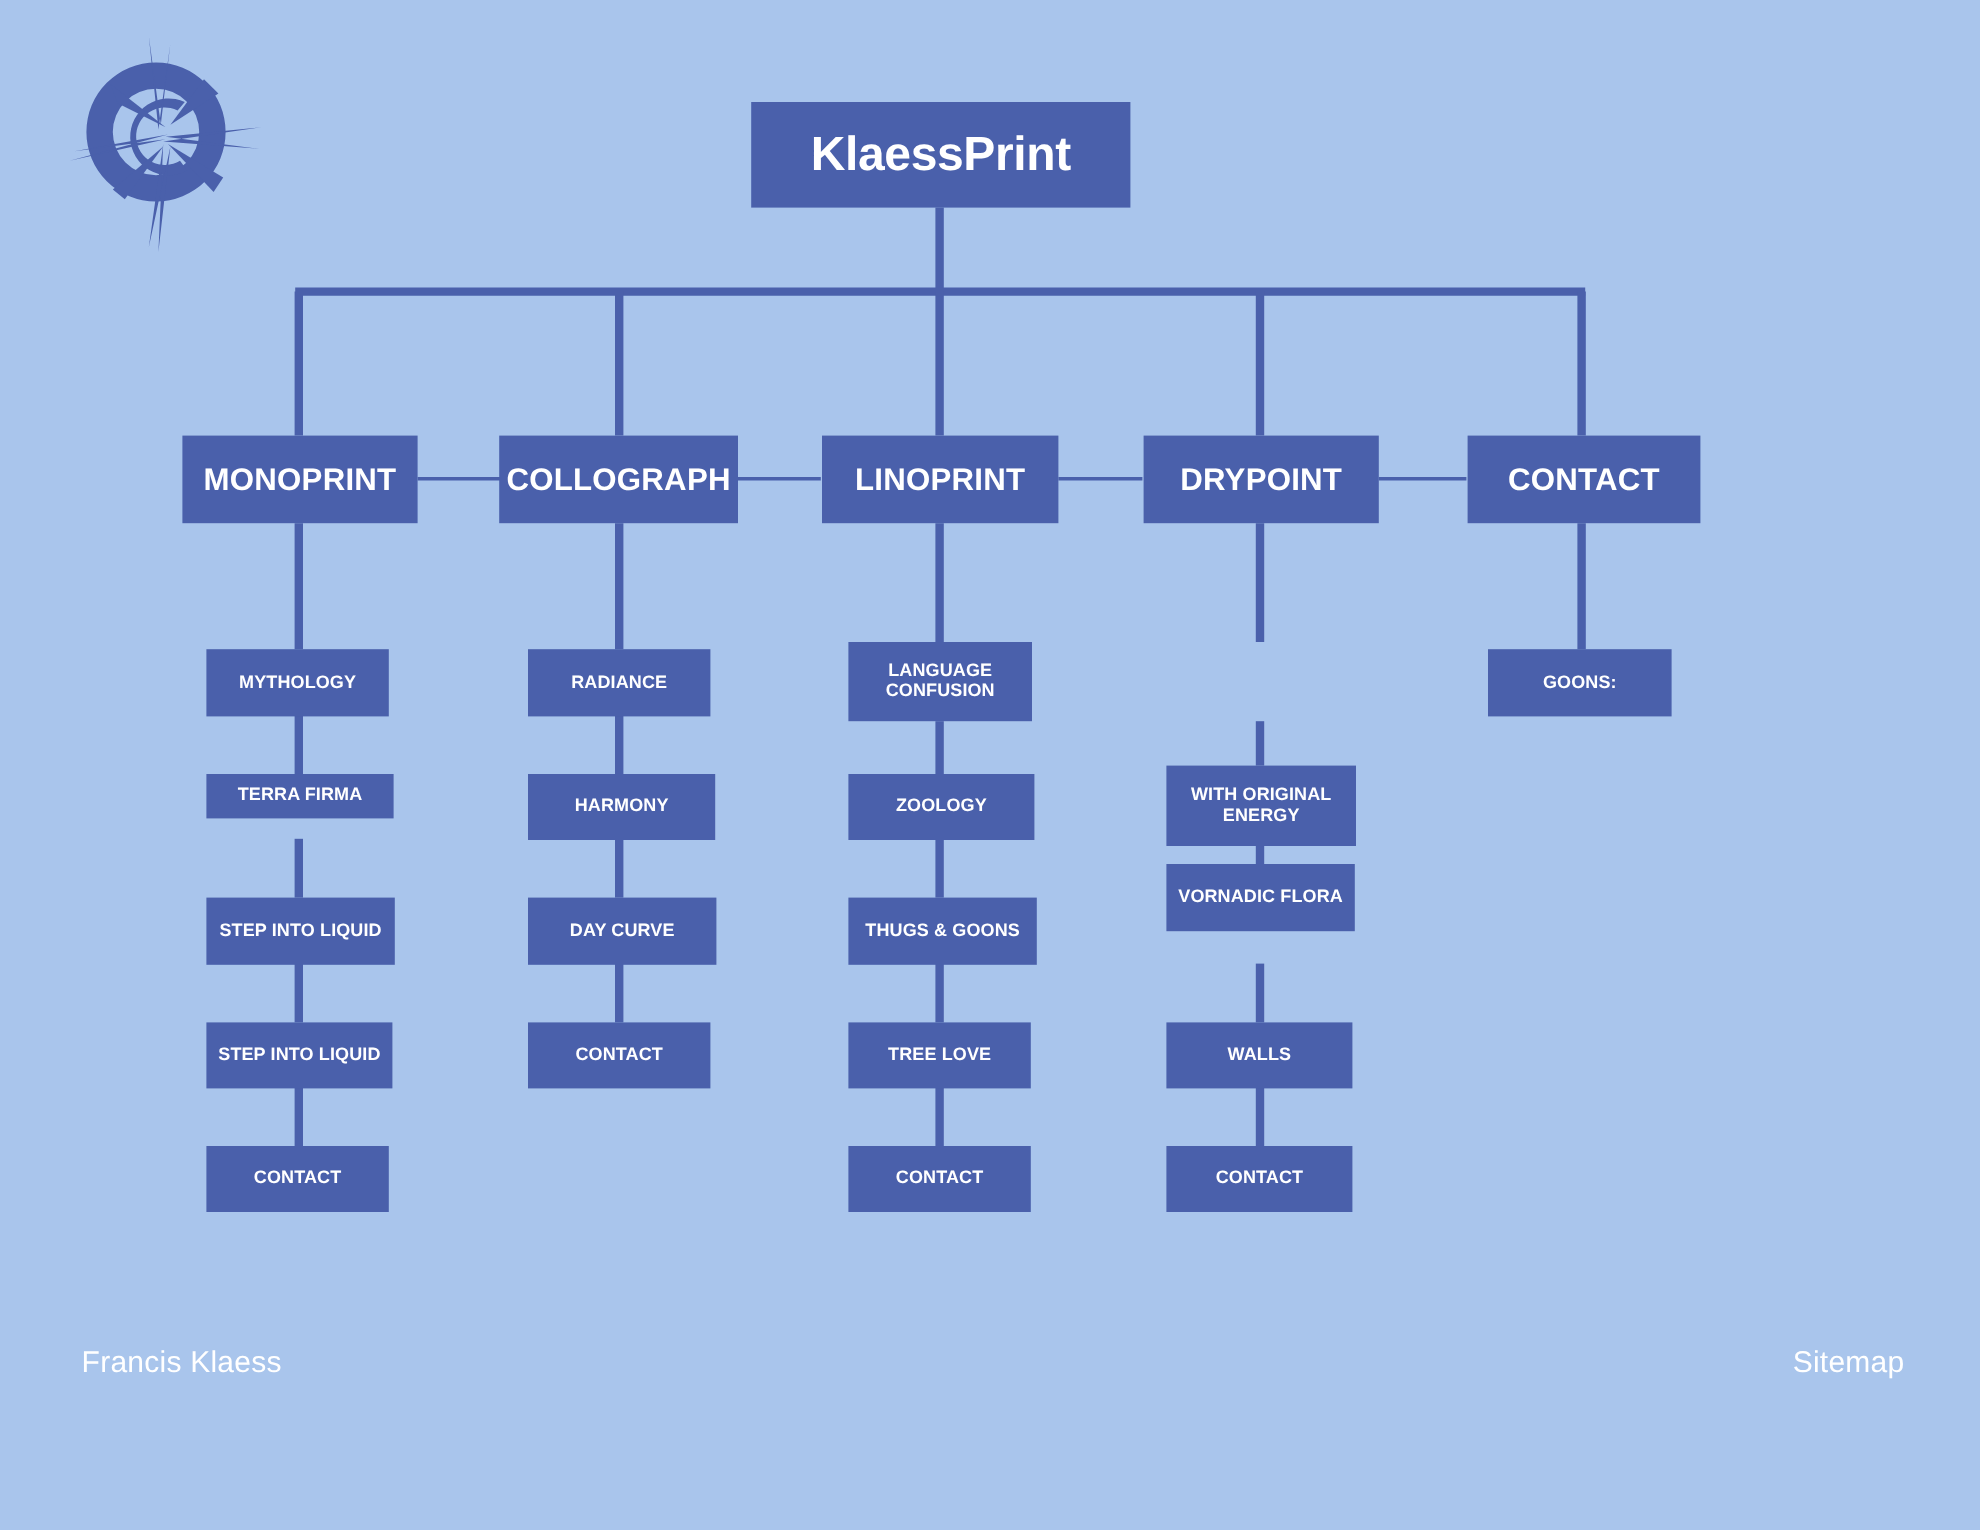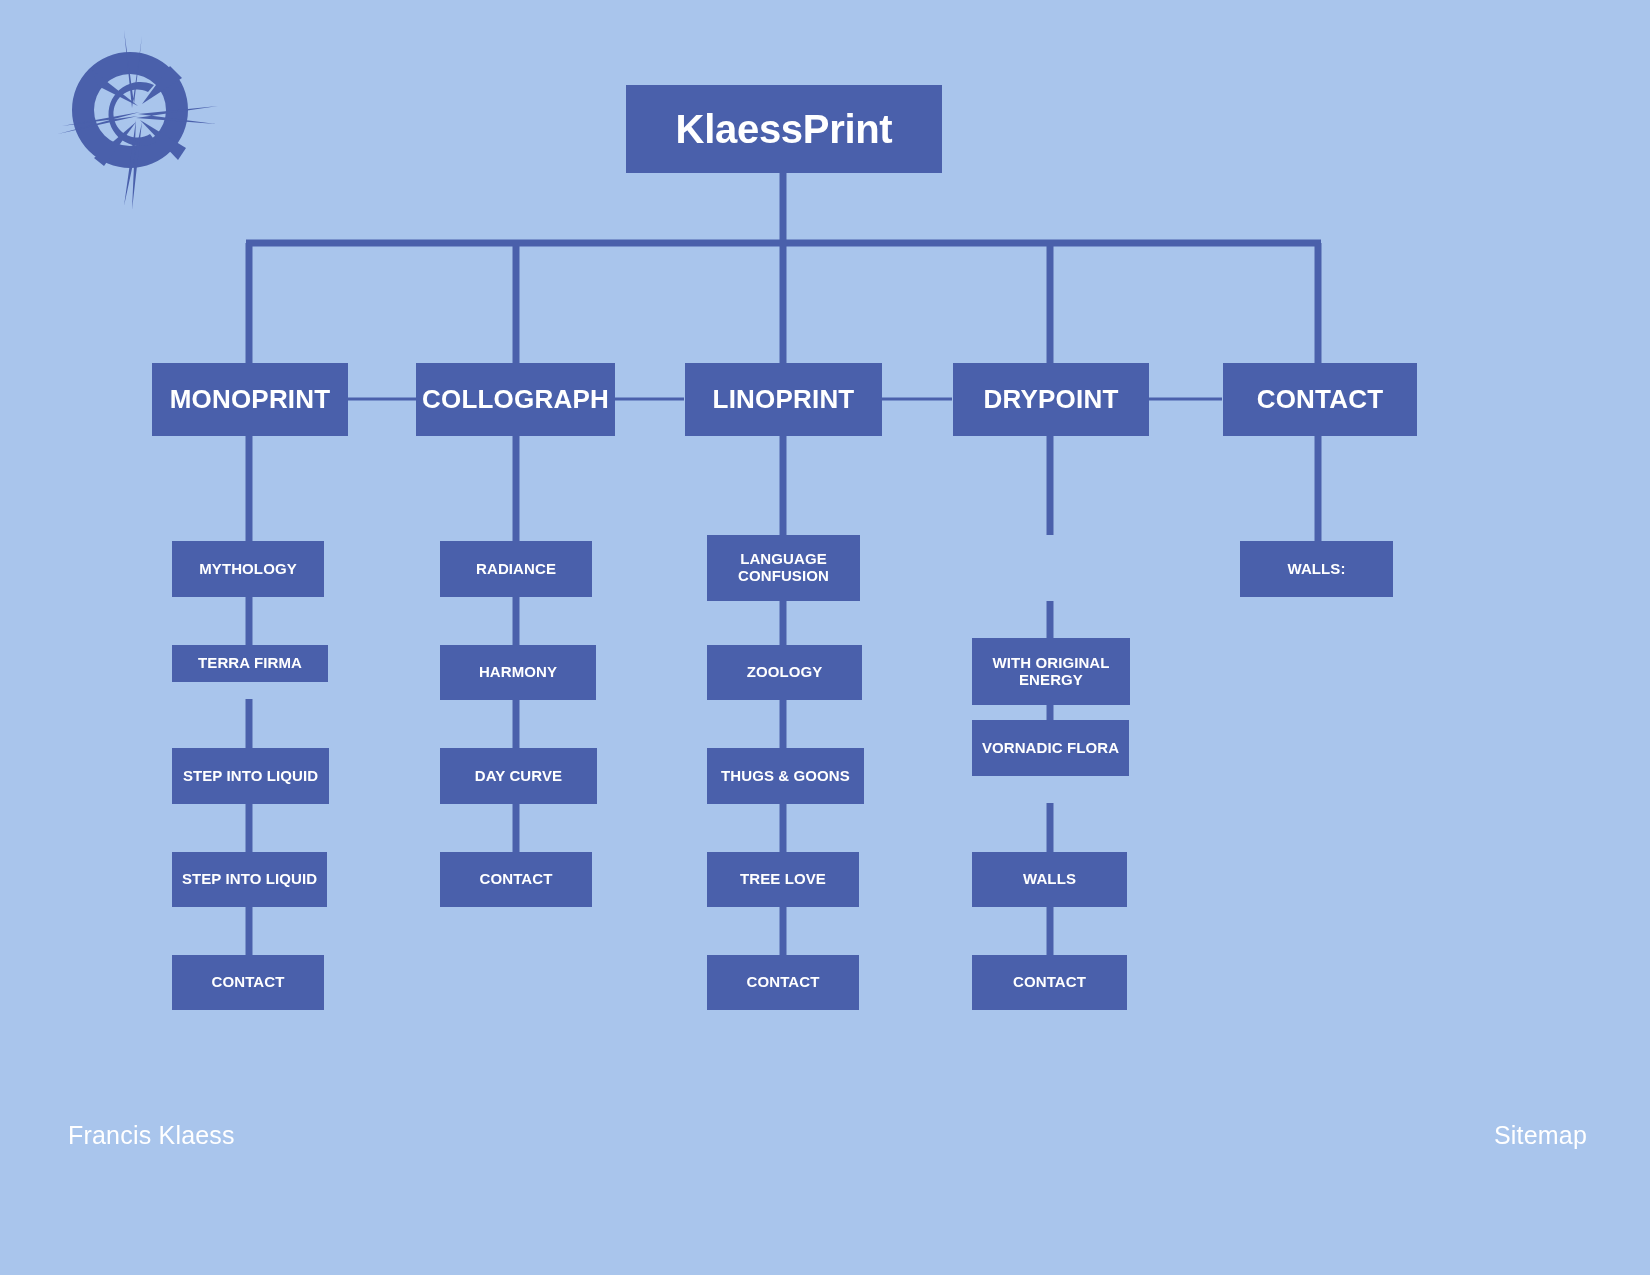--- a/index.html
+++ b/index.html
@@ -237,19 +237,19 @@
     <span class="label">VORNADIC FLORA</span>
   </div>
   <div class="node l3" style="left:972px; top:852px; width:155px; height:55px;">
     <span class="label">WALLS</span>
   </div>
   <div class="node l3" style="left:972px; top:955px; width:155px; height:55px;">
     <span class="label">CONTACT</span>
   </div>
 
   <div class="node l3" style="left:1240px; top:541px; width:153px; height:56px;">
-    <span class="label">WALLS:</span>
+    <span class="label">GOONS:</span>
   </div>
 
   <div class="footer-text" id="footer-left">Francis Klaess</div>
   <div class="footer-text" id="footer-right">Sitemap</div>
 
 </div>
 
 </body></html>

